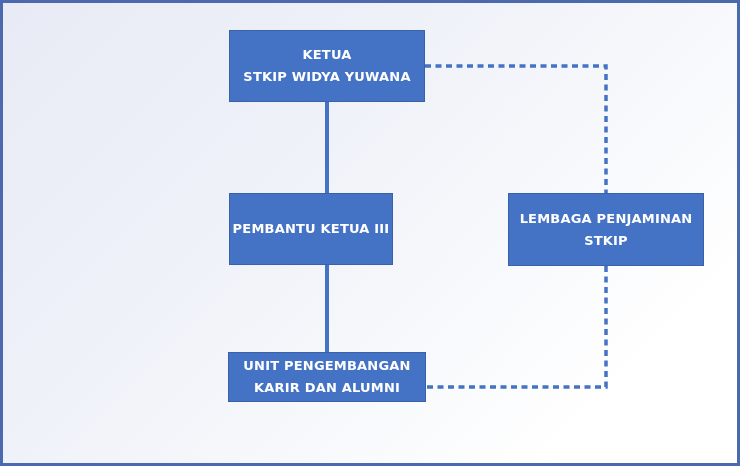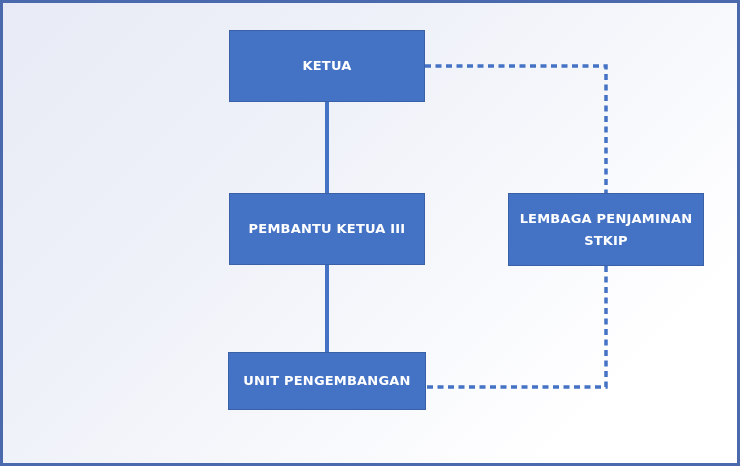--- a/index.html
+++ b/index.html
@@ -47,50 +47,52 @@
     background: var(--node-fill);
     border: 1px solid var(--node-border);
     color: var(--node-text);
     font-weight: bold;
     font-size: 13px;
     line-height: 22px;
     text-align: center;
     letter-spacing: 0.2px;
   }
   .node-ketua    { left: 226px; top: 27px;  width: 196px; height: 72px; }
-  .node-pembantu { left: 226px; top: 190px; width: 196px; height: 72px; }
-  .node-unit     { left: 225px; top: 349px; width: 198px; height: 58px; }
+  .node-pembantu { left: 226px; top: 190px; width: 164px; height: 72px; }
+  .node-unit     { left: 225px; top: 349px; width: 198px; height: 50px; }
   .node-lembaga  { left: 505px; top: 190px; width: 196px; height: 73px; }
 </style>
 </head>
 <body>
 
 <div class="canvas">
 
   <svg class="connector-layer" viewBox="0 0 740 466" xmlns="http://www.w3.org/2000/svg">
 
     <line class="conn solid" x1="327" y1="101" x2="327" y2="193"></line>
 
     <line class="conn solid" x1="327" y1="264" x2="327" y2="352"></line>
 
     <polyline class="conn dashed" points="425,66 606,66 606,193"></polyline>
 
     <polyline class="conn dashed" points="606,266 606,387 426,387"></polyline>
   </svg>
 
   <div class="node node-ketua">
     <span>KETUA</span>
+    <span>STKIP WIDYA YUWANA</span>
   </div>
 
   <div class="node node-pembantu">
     <span>PEMBANTU KETUA III</span>
   </div>
 
   <div class="node node-unit">
     <span>UNIT PENGEMBANGAN</span>
+    <span>KARIR DAN ALUMNI</span>
   </div>
 
   <div class="node node-lembaga">
     <span>LEMBAGA PENJAMINAN</span>
     <span>STKIP</span>
   </div>
 
 </div>
 
 </body></html>

